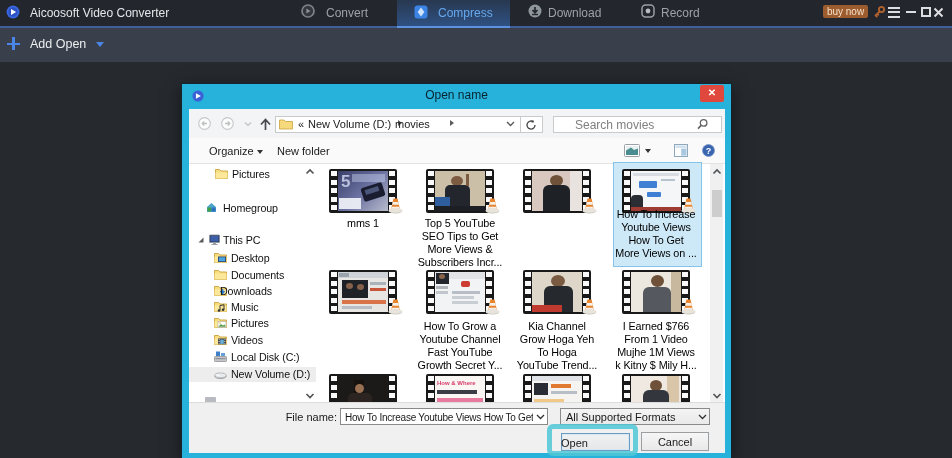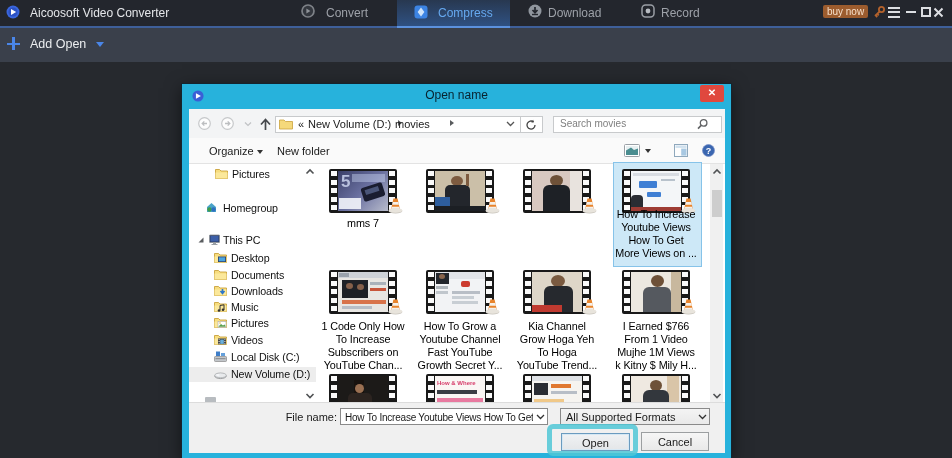--- a/index.html
+++ b/index.html
@@ -18,21 +18,21 @@
   
   #dialog { left:182px; top:84px; width:549px; height:374px; background:#27b2dc; box-shadow:0 4px 16px rgba(0,0,0,0.55); outline:1px solid #15242e; }
   #dtitle { left:182px; top:88px; width:549px; height:16px; text-align:center; font-size:12px; color:#08222e; }
   #dclose { left:700px; top:85px; width:24px; height:17px; background:#e0483e; border-radius:2px; color:#fff; font-size:10px; text-align:center; line-height:16px; font-weight:bold; }
   #dinner { left:189px; top:109px; width:536px; height:344px; background:#fff; }
   #toolbar { left:189px; top:109px; width:536px; height:29px; background:#f3f4f5; }
   #organizebar { left:189px; top:138px; width:536px; height:26px; background:#fafafa; border-bottom:1px solid #e3e3e3; }
   #bottombar { left:189px; top:402px; width:536px; height:51px; background:#f0f0f0; border-top:1px solid #dcdcdc; z-index:5; }
   .wbox { background:#fff; border:1px solid #c8cacc; }
   .t11 { font-size:11px; color:#1a1a1a; }
-  .gray11 { font-size:10px; color:#7f7f7f; }
+  .gray11 { font-size:12px; color:#7f7f7f;margin-left:15px; }
   
   .navitem { font-size:10.7px; color:#111; letter-spacing:-0.1px; }
   
   .film { position:absolute; width:68px; height:44px; background:#191919; border-radius:2px; }
   .holes { position:absolute; top:1.5px; width:6px; height:41px;
     background:repeating-linear-gradient(180deg,#fafafa 0 5px,#191919 5px 8.6px); }
   .holes.l { left:2px; } .holes.r { left:60px; }
   .shot { position:absolute; left:9px; top:2px; width:50px; height:40px; overflow:hidden; }
   .lbl { position:absolute; width:96px; font-size:10.8px; line-height:13px; text-align:center; color:#000; letter-spacing:-0.1px; }
 </style>
@@ -193,21 +193,21 @@
   <svg class="abs" style="left:214px;top:268px" width="13" height="13" viewBox="0 0 13 13">
       <path d="M0.5 2.5 L4.5 2.5 L6 4 L12.5 4 L12.5 11.5 L0.5 11.5 Z" fill="#f7dd7f" stroke="#c9a23b" stroke-width="0.9"></path>
       <path d="M0.5 5.5 L12.5 5.5 L12.5 11.5 L0.5 11.5 Z" fill="#fbe89b"></path>
     </svg>
   <div class="abs navitem" style="left:231px;top:269px">Documents</div>
   <svg class="abs" style="left:214px;top:284px" width="13" height="13" viewBox="0 0 13 13">
       <path d="M0.5 2.5 L4.5 2.5 L6 4 L12.5 4 L12.5 11.5 L0.5 11.5 Z" fill="#f7dd7f" stroke="#c9a23b" stroke-width="0.9"></path>
       <path d="M0.5 5.5 L12.5 5.5 L12.5 11.5 L0.5 11.5 Z" fill="#fbe89b"></path>
       <path d="M8.5 5 L8.5 8.5 M6.5 7 L8.5 9.5 L10.5 7" stroke="#2e76c8" stroke-width="1.6" fill="none"></path>
     </svg>
-  <div class="abs navitem" style="left:231px;top:285px">Downloads</div>
+  <div class="abs navitem" style="left:220px;top:285px">Downloads</div>
   <svg class="abs" style="left:214px;top:300px" width="13" height="13" viewBox="0 0 13 13">
       <path d="M0.5 2.5 L4.5 2.5 L6 4 L12.5 4 L12.5 11.5 L0.5 11.5 Z" fill="#f7dd7f" stroke="#c9a23b" stroke-width="0.9"></path>
       <path d="M0.5 5.5 L12.5 5.5 L12.5 11.5 L0.5 11.5 Z" fill="#fbe89b"></path>
       <path d="M6 10.5 L6 5.5 L10 4.8 L10 9.8" stroke="#333" stroke-width="1" fill="none"></path>
       <circle cx="5" cy="10.5" r="1.3" fill="#333"></circle>
       <circle cx="9" cy="9.8" r="1.3" fill="#333"></circle>
     </svg>
   <div class="abs navitem" style="left:231px;top:301px">Music</div>
   <svg class="abs" style="left:214px;top:316px" width="13" height="13" viewBox="0 0 13 13">
       <path d="M0.5 2.5 L4.5 2.5 L6 4 L12.5 4 L12.5 11.5 L0.5 11.5 Z" fill="#f7dd7f" stroke="#c9a23b" stroke-width="0.9"></path>
@@ -470,23 +470,23 @@
         <div style="position:absolute;left:12px;top:14px;width:26px;height:26px;border-radius:6px 6px 0 0;background:#33373d"></div>
       </div>
     </div>
   <svg class="abs" style="left:681px;top:402px" width="15" height="18" viewBox="0 0 15 18">
 <path d="M5.4 1.5 L9.6 1.5 L12 13 L3 13 Z" fill="#e8842c"></path>
 <path d="M4.7 5 L10.3 5 L10.9 7.8 L4.1 7.8 Z" fill="#f5f0ea"></path>
 <path d="M3.9 9.8 L11.1 9.8 L11.5 12 L3.5 12 Z" fill="#f5f0ea"></path>
 <ellipse cx="7.5" cy="14" rx="6.8" ry="2.6" fill="#c8c4bc"></ellipse>
 <ellipse cx="7.5" cy="13.4" rx="6.8" ry="2.4" fill="#e8e4dc"></ellipse>
 </svg>
-  <div class="lbl" style="left:315px;top:217px">mms 7</div>
+  <div class="lbl" style="left:315px;top:217px">mms 1</div>
+  <div class="lbl" style="left:412px;top:217px">Top 5 YouTube<br>SEO Tips to Get<br>More Views &amp;<br>Subscribers Incr...</div>
   <div class="lbl" style="left:608px;top:208px">How To Increase<br>Youtube Views<br>How To Get<br>More Views on ...</div>
-  <div class="lbl" style="left:315px;top:320px">1 Code Only How<br>To Increase<br>Subscribers on<br>YouTube Chan...</div>
   <div class="lbl" style="left:412px;top:320px">How To Grow a<br>Youtube Channel<br>Fast YouTube<br>Growth Secret Y...</div>
   <div class="lbl" style="left:509px;top:320px">Kia Channel<br>Grow Hoga Yeh<br>To Hoga<br>YouTube Trend...</div>
   <div class="lbl" style="left:608px;top:320px">I Earned $766<br>From 1 Video<br>Mujhe 1M Views<br>k Kitny $ Mily H...</div>
 
   <div class="abs" style="left:710px;top:164px;width:13px;height:238px;background:#f0f0f0"></div>
   <div class="abs" style="left:711.5px;top:190px;width:10px;height:27px;background:#cdcdcd"></div>
   <svg class="abs" style="left:304.5px;top:168px" width="10" height="8" viewBox="0 0 10 8">
       <path d="M1.5 5.5 L5 2 L8.5 5.5" stroke="#505254" stroke-width="1.6" fill="none"></path>
     </svg>
   <svg class="abs" style="left:304.5px;top:392px" width="10" height="8" viewBox="0 0 10 8">
@@ -505,18 +505,18 @@
   <svg class="abs" style="left:536px;top:413px;z-index:7" width="9" height="8" viewBox="0 0 9 8">
     <path d="M1 2 L4.5 5.5 L8 2" stroke="#333" stroke-width="1.3" fill="none"></path>
   </svg>
   <div class="abs" style="left:560px;top:408px;width:150px;height:17px;background:linear-gradient(#f4f4f4,#e9e9e9);border:1px solid #8a8a8a;z-index:6"></div>
   <div class="abs t11" style="left:566px;top:411px;z-index:7">All Supported Formats</div>
   <svg class="abs" style="left:698px;top:413px;z-index:7" width="9" height="8" viewBox="0 0 9 8">
     <path d="M1 2 L4.5 5.5 L8 2" stroke="#333" stroke-width="1.3" fill="none"></path>
   </svg>
 
   <div class="abs" style="left:561px;top:433px;width:69px;height:18px;background:linear-gradient(#f0f2f4,#e4e6e8);border:1px solid #6b9bbf;box-shadow:inset 0 0 0 1px #d6e8f4;z-index:6"></div>
-  <div class="abs t11" style="left:561px;top:437px;width:69px;text-align:center;z-index:7">Open</div>
+  <div class="abs t11" style="left:561px;top:437px;width:69px;text-align:left;z-index:7">Open</div>
   <div class="abs" style="left:641px;top:432px;width:68px;height:19px;background:linear-gradient(#f6f6f6,#e9e9e9);border:1px solid #9c9fa1;z-index:6"></div>
   <div class="abs t11" style="left:641px;top:436px;width:68px;text-align:center;z-index:7">Cancel</div>
 
   <div class="abs" style="left:547px;top:424px;width:91px;height:32px;border:5px solid rgba(80,199,214,0.85);border-radius:6px;z-index:8"></div>
 </div>
 
 </body></html>

